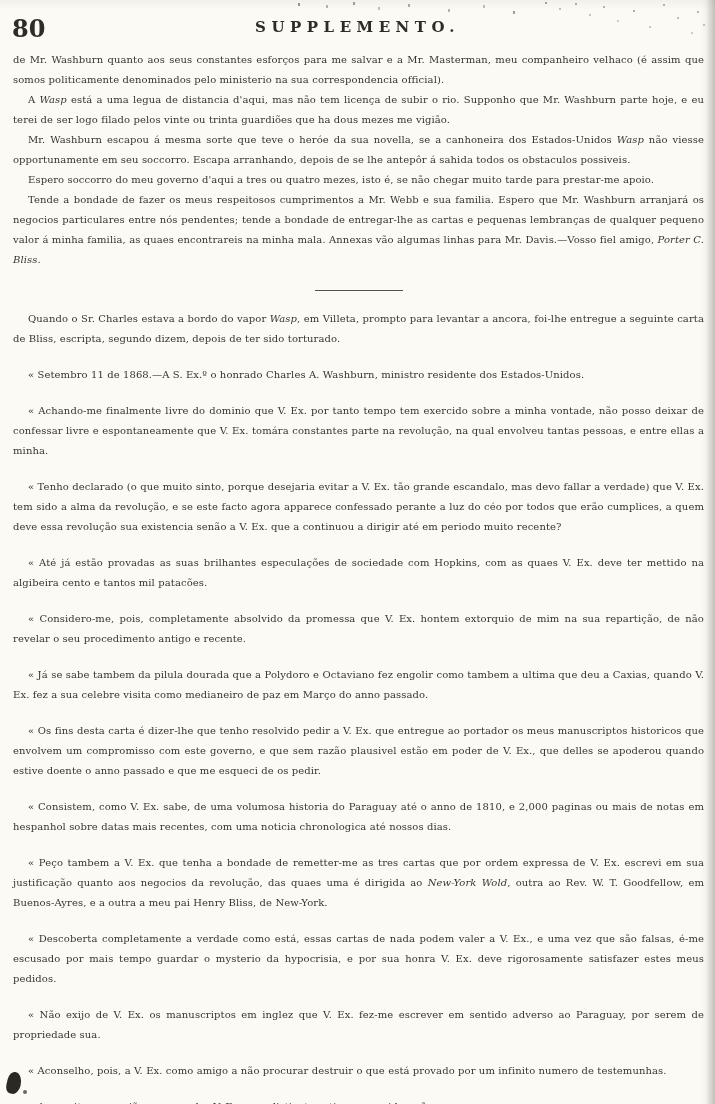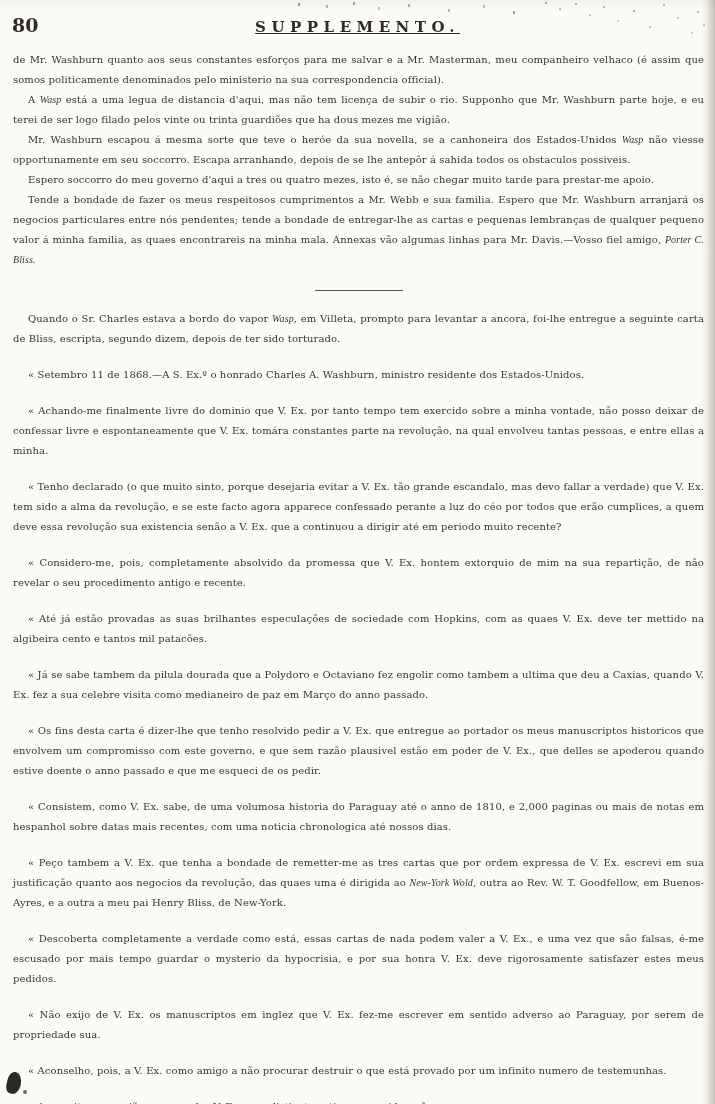--- a/index.html
+++ b/index.html
@@ -13,37 +13,36 @@
     width: 715px; height: 1104px;
     background: linear-gradient(to left, rgba(120,114,102,.18), rgba(120,114,102,0) 14px),
                 linear-gradient(to bottom, rgba(120,114,102,.07), rgba(120,114,102,0) 10px),
                 #fbfaf5;
     font-family: "DejaVu Serif", "Liberation Serif", serif;
     color: #38352d;
   }
   .header { position: relative; height: 44px; }
   .page-number {
     position: absolute; left: 12px; top: 14px;
-    font-size: 19px; font-weight: bold; color: #2f2c26;
+    font-size: 24px; font-weight: bold; color: #2f2c26;
   }
   .header-title {
     display: block; text-align: center; padding-top: 18px;
     font-size: 15px; font-weight: bold; letter-spacing: 5.5px;
     color: #2f2c26;
-    text-decoration: underline;
   }
   .body-text {
     margin: 6px 11px 0 13px;
     font-size: 10px; line-height: 20px;
     text-align: justify;
     letter-spacing: 0.1px;
   }
   .body-text p { margin: 0; text-indent: 15px; }
   .body-text p.no-indent { text-indent: 0; }
-  .it { font-style: italic; font-family: Liberation Serif, serif; }
+  .it { font-style: italic; }
   .divider {
     width: 88px; height: 0;
     border-top: 1.4px solid #55514a;
     margin: 20px auto 18px auto;
   }
   .letter-section { margin-top: 12px; }
   .letter-section p { margin-top: 16px; }
   .ornament {
     text-align: center; margin-top: 16px;
   }
@@ -107,22 +106,22 @@
     <div class="divider"></div>
 
     <section>
         <p><span>Quando o Sr. Charles estava a bordo do vapor </span><span class="it">Wasp</span><span>, em Villeta, prompto para levantar a ancora, foi-lhe entregue a seguinte carta de Bliss, escripta, segundo dizem, depois de ter sido torturado.</span></p>
       </section>
 
     <section class="letter-section">
         <p><span>« Setembro 11 de 1868.—A S. Ex.º o honrado Charles A. Washburn, ministro residente dos Estados-Unidos.</span></p>
         <p><span>« Achando-me finalmente livre do dominio que V. Ex. por tanto tempo tem exercido sobre a minha vontade, não posso deixar de confessar livre e espontaneamente que V. Ex. tomára constantes parte na revolução, na qual envolveu tantas pessoas, e entre ellas a minha.</span></p>
         <p><span>« Tenho declarado (o que muito sinto, porque desejaria evitar a V. Ex. tão grande escandalo, mas devo fallar a verdade) que V. Ex. tem sido a alma da revolução, e se este facto agora apparece confessado perante a luz do céo por todos que erão cumplices, a quem deve essa revolução sua existencia senão a V. Ex. que a continuou a dirigir até em periodo muito recente?</span></p>
+        <p><span>« Até já estão provadas as suas brilhantes especulações de sociedade com Hopkins, com as quaes V. Ex. deve ter mettido na algibeira cento e tantos mil patacões.</span></p>
         <p><span>« Considero-me, pois, completamente absolvido da promessa que V. Ex. hontem extorquio de mim na sua repartição, de não revelar o seu procedimento antigo e recente.</span></p>
-        <p><span>« Até já estão provadas as suas brilhantes especulações de sociedade com Hopkins, com as quaes V. Ex. deve ter mettido na algibeira cento e tantos mil patacões.</span></p>
         <p><span>« Já se sabe tambem da pilula dourada que a Polydoro e Octaviano fez engolir como tambem a ultima que deu a Caxias, quando V. Ex. fez a sua celebre visita como medianeiro de paz em Março do anno passado.</span></p>
         <p><span>« Os fins desta carta é dizer-lhe que tenho resolvido pedir a V. Ex. que entregue ao portador os meus manuscriptos historicos que envolvem um compromisso com este governo, e que sem razão plausivel estão em poder de V. Ex., que delles se apoderou quando estive doente o anno passado e que me esqueci de os pedir.</span></p>
         <p><span>« Consistem, como V. Ex. sabe, de uma volumosa historia do Paraguay até o anno de 1810, e 2,000 paginas ou mais de notas em hespanhol sobre datas mais recentes, com uma noticia chronologica até nossos dias.</span></p>
         <p><span>« Peço tambem a V. Ex. que tenha a bondade de remetter-me as tres cartas que por ordem expressa de V. Ex. escrevi em sua justificação quanto aos negocios da revolução, das quaes uma é dirigida ao </span><span class="it">New-York Wold</span><span>, outra ao Rev. W. T. Goodfellow, em Buenos-Ayres, e a outra a meu pai Henry Bliss, de New-York.</span></p>
         <p><span>« Descoberta completamente a verdade como está, essas cartas de nada podem valer a V. Ex., e uma vez que são falsas, é-me escusado por mais tempo guardar o mysterio da hypocrisia, e por sua honra V. Ex. deve rigorosamente satisfazer estes meus pedidos.</span></p>
         <p><span>« Não exijo de V. Ex. os manuscriptos em inglez que V. Ex. fez-me escrever em sentido adverso ao Paraguay, por serem de propriedade sua.</span></p>
         <p><span>« Aconselho, pois, a V. Ex. como amigo a não procurar destruir o que está provado por um infinito numero de testemunhas.</span></p>
         <p><span>« Aproveito a occasião para saudar V. Ex. com distincta estima e consideração.</span><br><span>— </span><span class="it">Porter C. Bliss.</span><span> »</span></p>
       </section>
 

